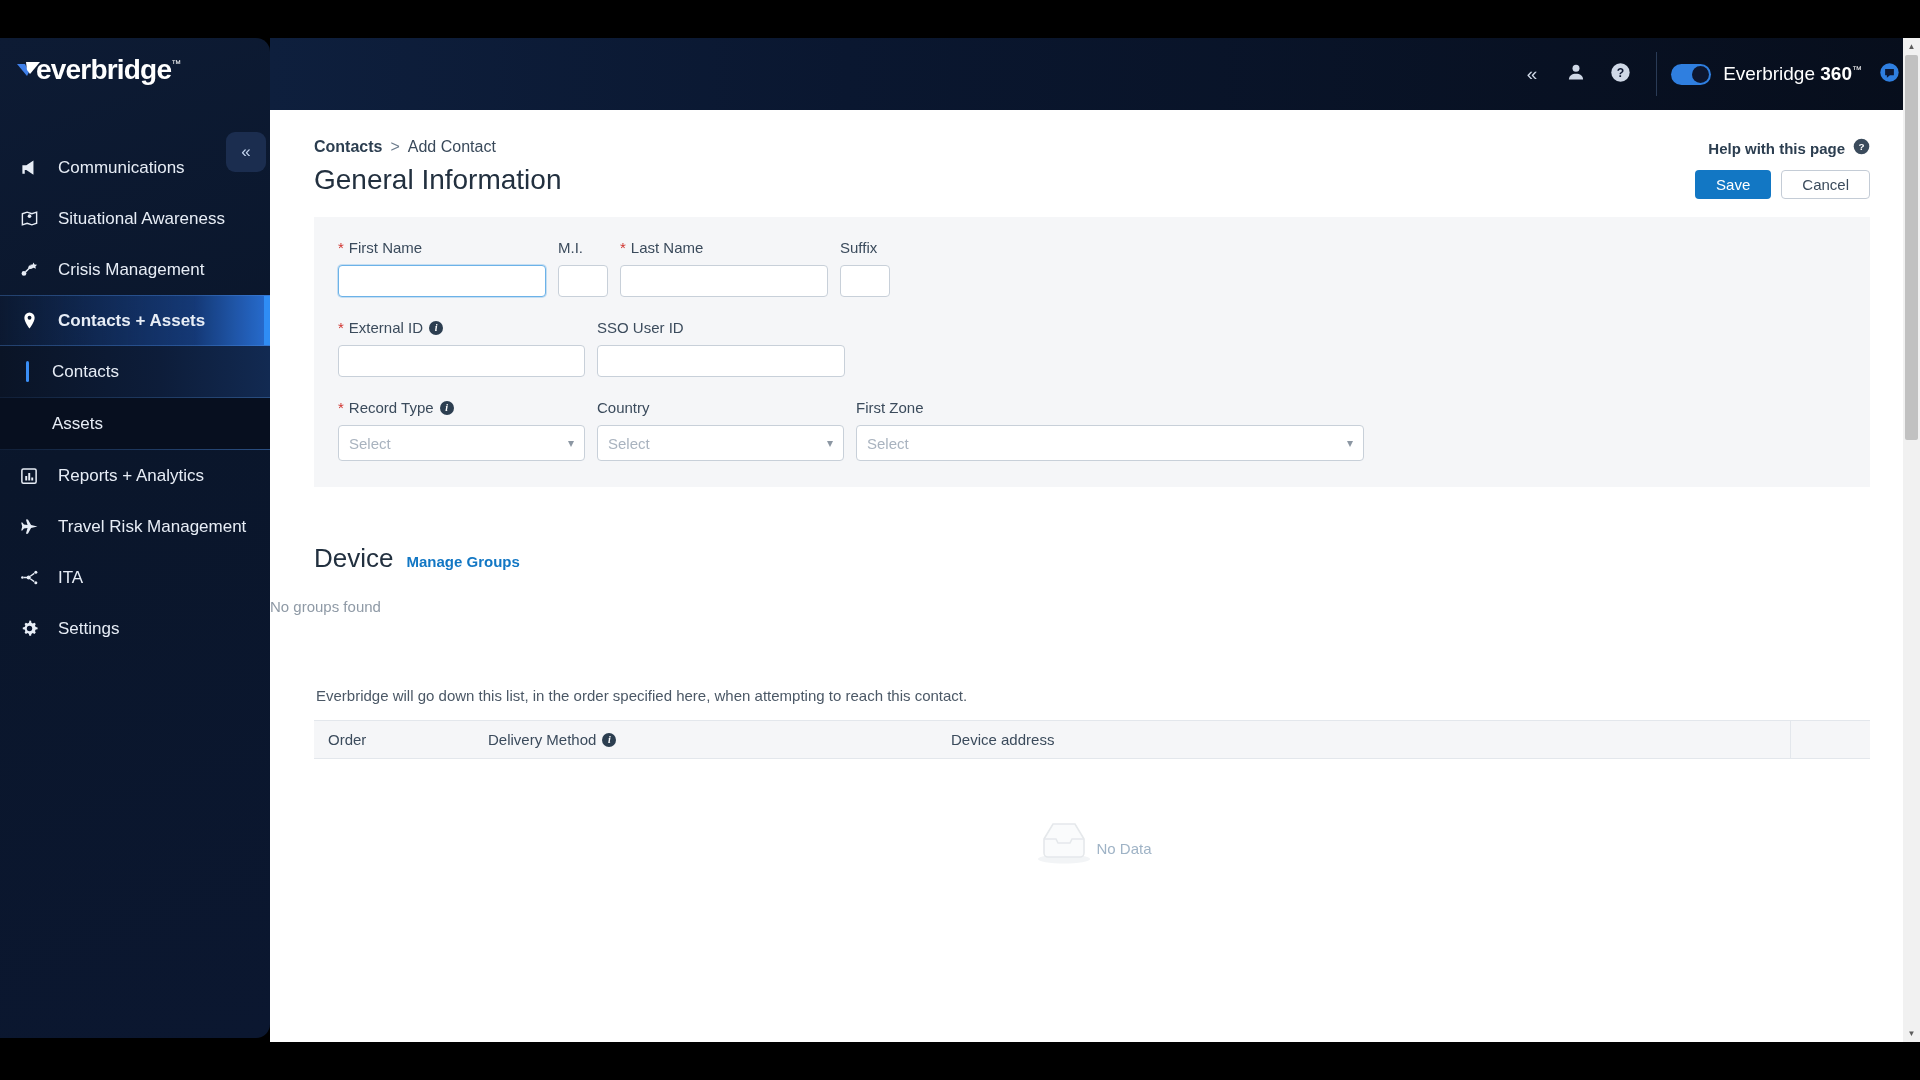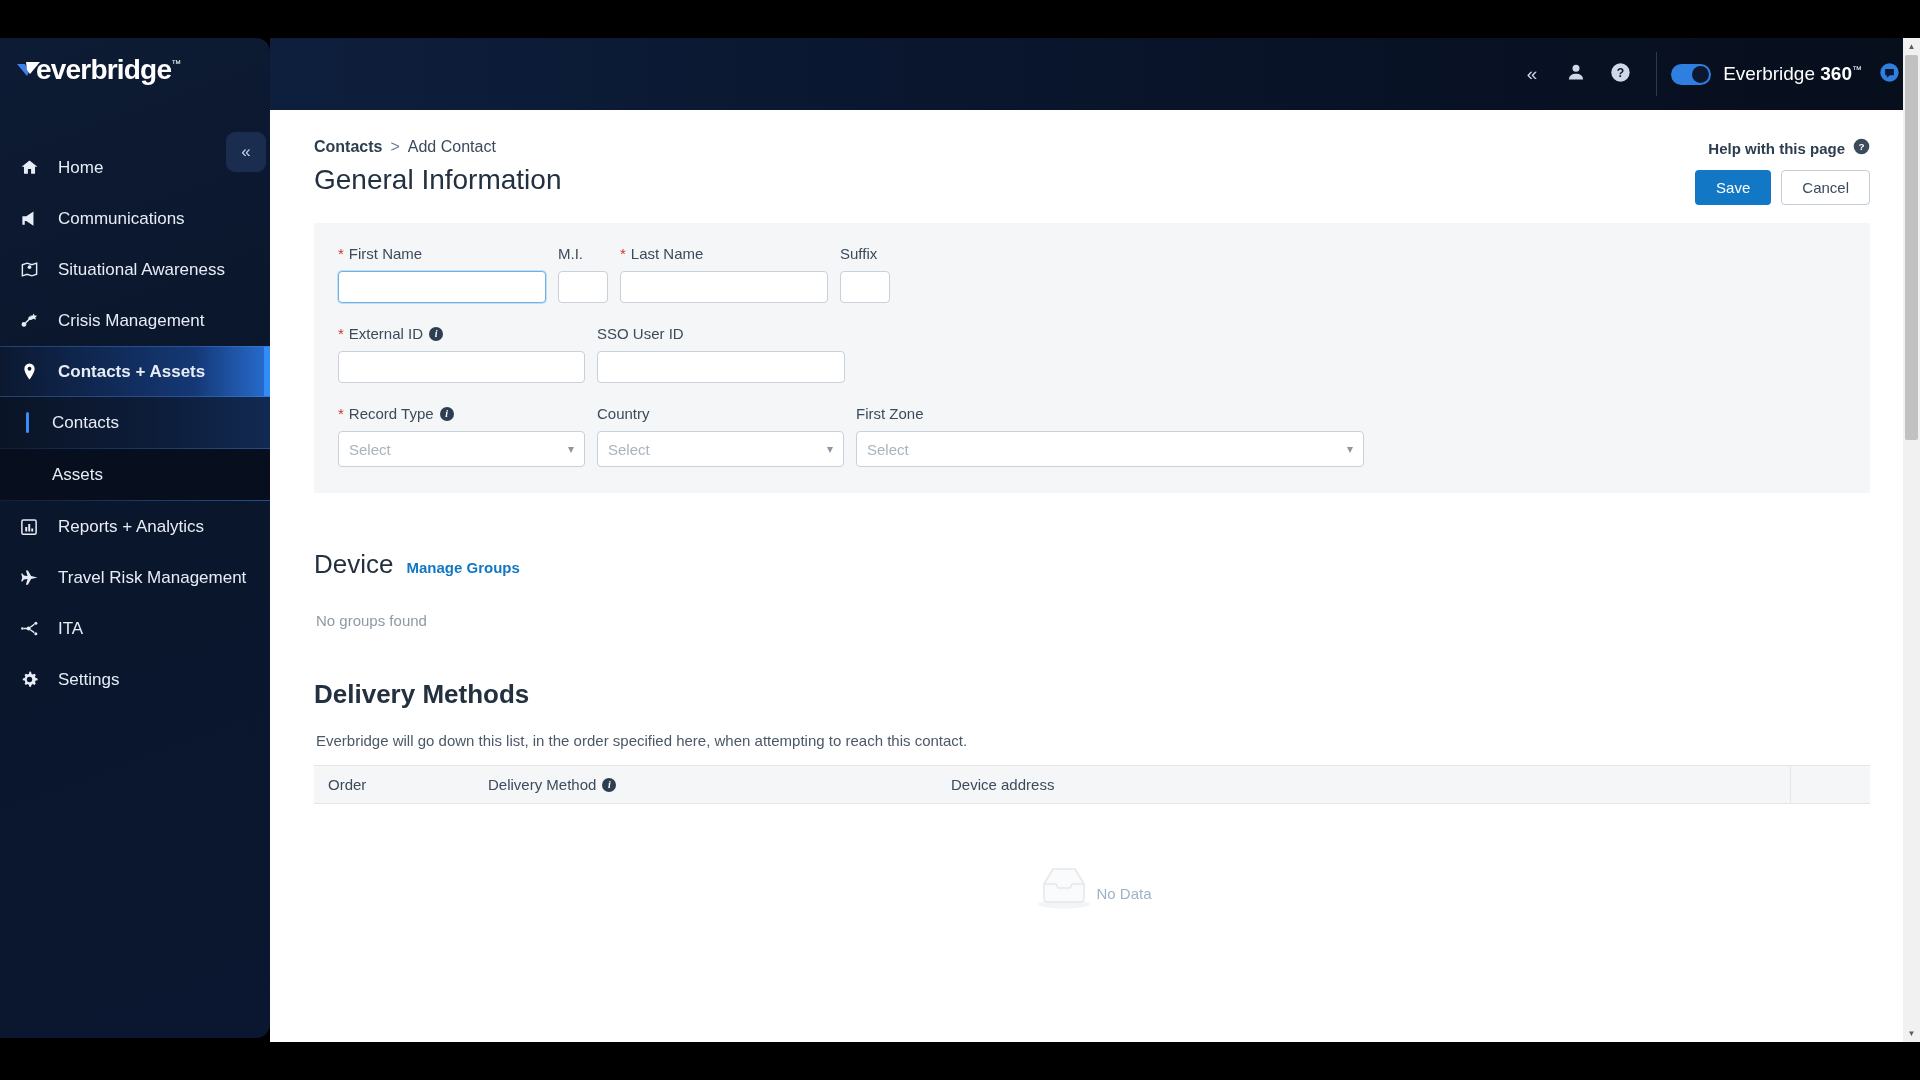--- a/index.html
+++ b/index.html
@@ -249,21 +249,21 @@
     display: flex;
     align-items: center;
     justify-content: flex-end;
     gap: 8px;
     cursor: pointer;
     margin-top: -26px;
     font-weight: bold;
   }
   .btn-row { display: flex; gap: 10px; margin-top: 12px; }
   .btn {
-    height: 35px;
+    height: 29px;
     padding: 0 20px;
     font-size: 15px;
     border-radius: 4px;
     cursor: pointer;
     display: flex;
     align-items: center;
     justify-content: center;
     border: 1px solid transparent;
   }
   .btn-primary { background: #1277c4; color: #fff; }
@@ -335,21 +335,21 @@
   .section-gap { height: 56px; }
 
   .groups-head {
     display: flex;
     align-items: baseline;
     gap: 13px;
     padding-left: 44px;
   }
   .sec-title { font-size: 26px; color: #22303f; font-weight: normal; }
   .link-blue { color: #1277c4; font-size: 15px; font-weight: bold; cursor: pointer; }
-  .muted-note { padding-left: 46px; margin-top: 32px; font-size: 15px; color: #8f9aa6; }
+  .muted-note { margin-top: 24px; font-size: 15px; color: #8f9aa6; }
 
   .dm-title { padding-left: 44px; font-size: 26px; color: #22303f; }
   .dm-desc { padding-left: 46px; margin-top: 22px; font-size: 15px; color: #4b5866; }
 
   .table {
     margin: 16px 50px 0 44px;
     border-top: 1px solid #e3e7ec;
   }
   .thead {
     display: flex;
@@ -415,28 +415,20 @@
       <span class="logo-text">everbridge</span>
       <span class="logo-tm">™</span>
     </div>
 
     <div class="collapse-btn">
       <span>«</span>
     </div>
 
     <nav class="nav">
 
-      <div class="nav-item">
-        <span class="nv-icon">
-          <svg width="19" height="19" viewBox="0 0 24 24" fill="#e7edf6">
-              <path d="M12 3 L22 11 h-3 v9 h-5 v-6 h-4 v6 H5 v-9 H2 Z"></path>
-            </svg>
-        </span>
-        <span>Home</span>
-      </div>
 
       <div class="nav-item">
         <span class="nv-icon">
           <svg width="19" height="19" viewBox="0 0 24 24" fill="#e7edf6">
               <path d="M3 9 h5 l9-6 v18 l-9-6 H6 v5 H3 Z"></path>
             </svg>
         </span>
         <span>Communications</span>
       </div>
 
@@ -686,21 +678,20 @@
         <div class="groups-head">
           <h2 class="sec-title">Device</h2>
           <span class="link-blue">Manage Groups</span>
         </div>
         <div class="muted-note">No groups found</div>
       </section>
 
       <div style="height:50px;"></div>
 
       <section>
-        <h2 class="dm-title">Delivery Methods</h2>
         <div class="dm-desc">Everbridge will go down this list, in the order specified here, when attempting to reach this contact.</div>
 
         <div class="table">
           <div class="thead">
             <div class="th th-order">Order</div>
             <div class="th th-method">
               <span>Delivery Method</span>
               <span class="info-ic">i</span>
             </div>
             <div class="th th-addr">Device address</div>

